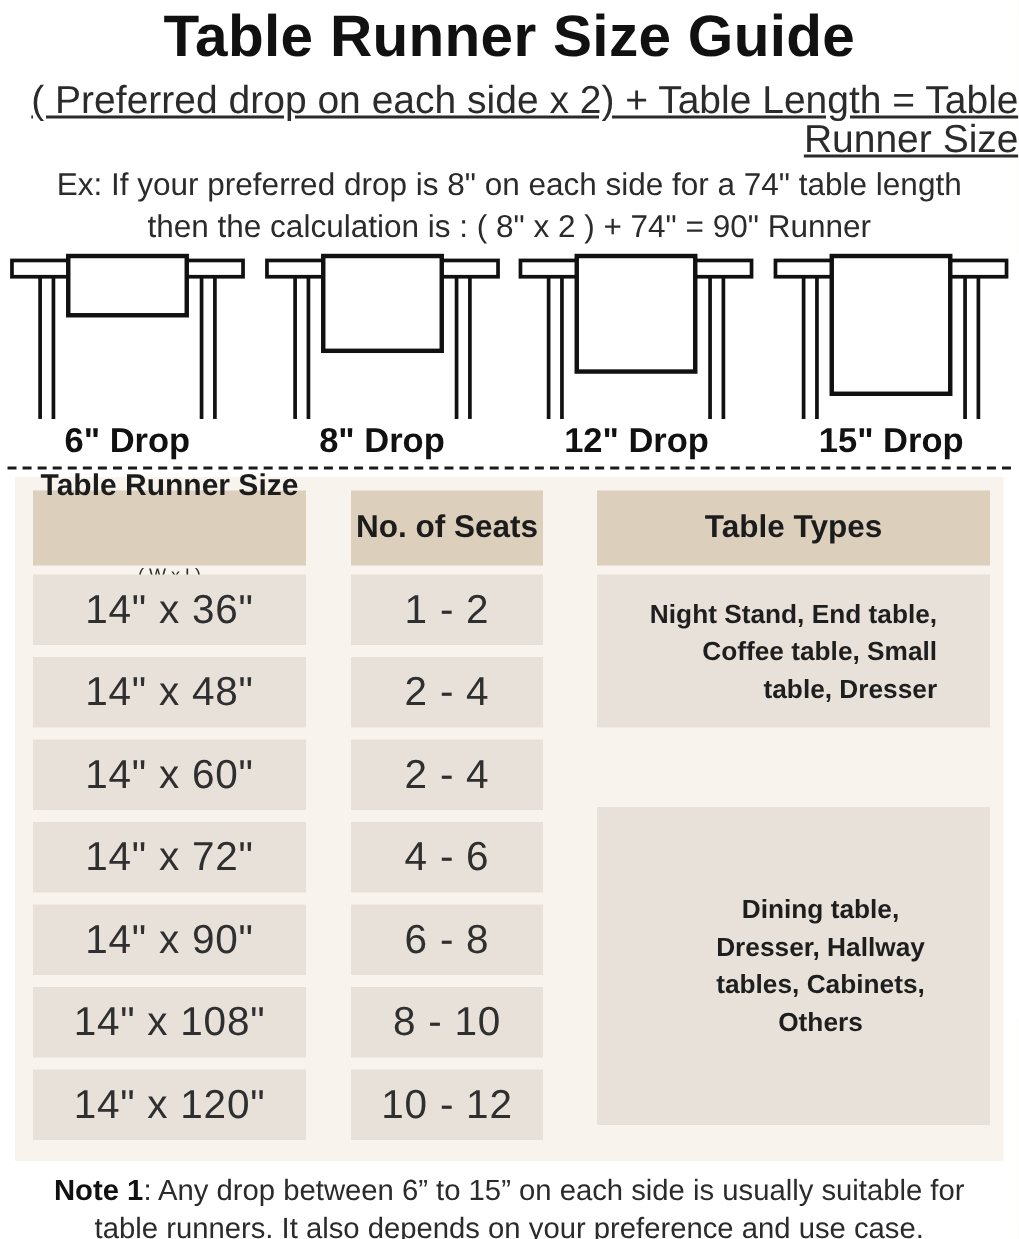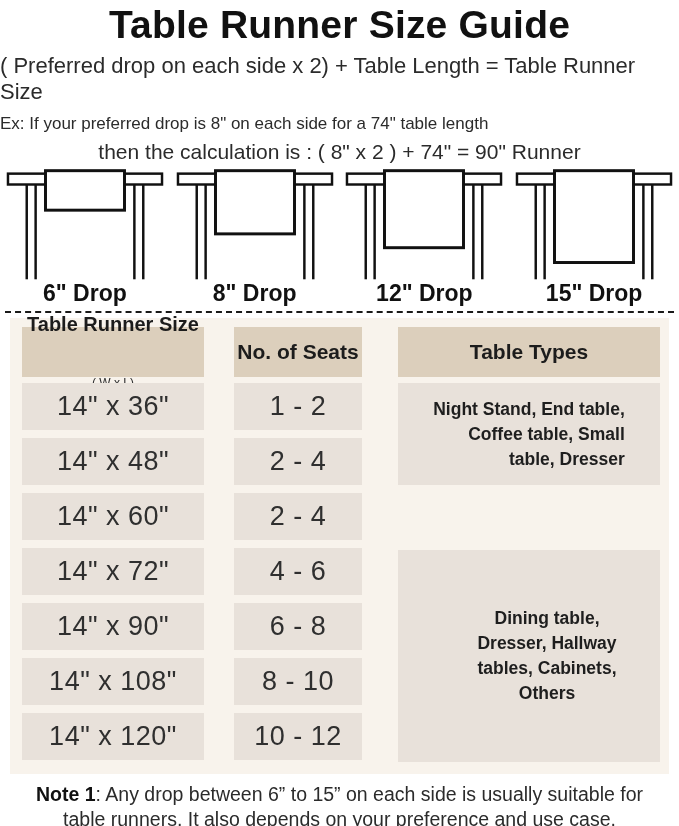--- a/index.html
+++ b/index.html
@@ -1,21 +1,21 @@
 <!DOCTYPE html>
 <html><head>
 <meta charset="utf-8">
 <style>
   html,body{margin:0;padding:0;background:#ffffff;}
   body{font-family:"Liberation Sans", sans-serif; color:#1c1c1c;}
   .page{position:relative;width:679px;height:826px;margin:0 auto;background:#ffffff;overflow:hidden;border-radius:11px;}
 
   .title{margin:0;padding-top:2px;text-align:center;font-size:39px;line-height:46px;font-weight:700;color:#111;letter-spacing:0.2px;}
-  .sub1{margin:5px 0 0;text-align:left;font-size:22px;line-height:26px;color:#2b2b2b;}
-  .sub2{margin:6px 0 0;text-align:left;font-size:17px;line-height:25px;color:#2b2b2b;}
+  .sub1{margin:5px 0 0;text-align:right;font-size:26px;line-height:26px;color:#2b2b2b;text-decoration:underline;}
+  .sub2{margin:6px 0 0;text-align:center;font-size:21px;line-height:25px;color:#2b2b2b;}
   .sub3{margin:3px 0 0;text-align:center;font-size:21px;line-height:25px;color:#2b2b2b;}
 
   .figures{display:flex;margin-top:4px;height:112px;}
   .fig-slot{flex:1 1 25%;display:flex;justify-content:center;overflow:hidden;}
   .labels{display:flex;margin-top:0;}
   .label-slot{flex:1 1 25%;text-align:center;font-size:23px;font-weight:700;line-height:27px;color:#111;}
 
   .dash-sep{margin:4px 5px 0 5px;border-top:2px dashed #1a1a1a;height:0;}
 
   .panel{position:relative;margin:5px 10px 0 10px;width:659px;height:456px;background:#f8f3ec;}
@@ -38,21 +38,21 @@
   .r1{top:120px;height:47px;}
   .r2{top:175px;height:47px;}
   .r3{top:230px;height:47px;}
   .r4{top:285px;height:47px;}
   .r5{top:340px;height:47px;}
   .r6{top:395px;height:47px;}
 
   .typecell{font-size:17.5px;font-weight:700;line-height:25px;white-space:pre-line;color:#1e1e1e;}
   .typeA{top:65px;height:102px;text-align:right;}
   .typeB{top:175px;height:50px;}
-  .typeC{top:232px;height:212px;padding-left:36px;}
+  .typeC{top:220px;height:212px;padding-left:36px;}
 
   .notes{margin-top:8px;}
   .note{margin:2px 0 0;text-align:center;font-size:19.5px;line-height:24.5px;color:#2b2b2b;}
   .note b{color:#111;}
   .note .nt{white-space:pre-line;}
 
   svg{display:block;}
 </style>
 </head>
 <body>

